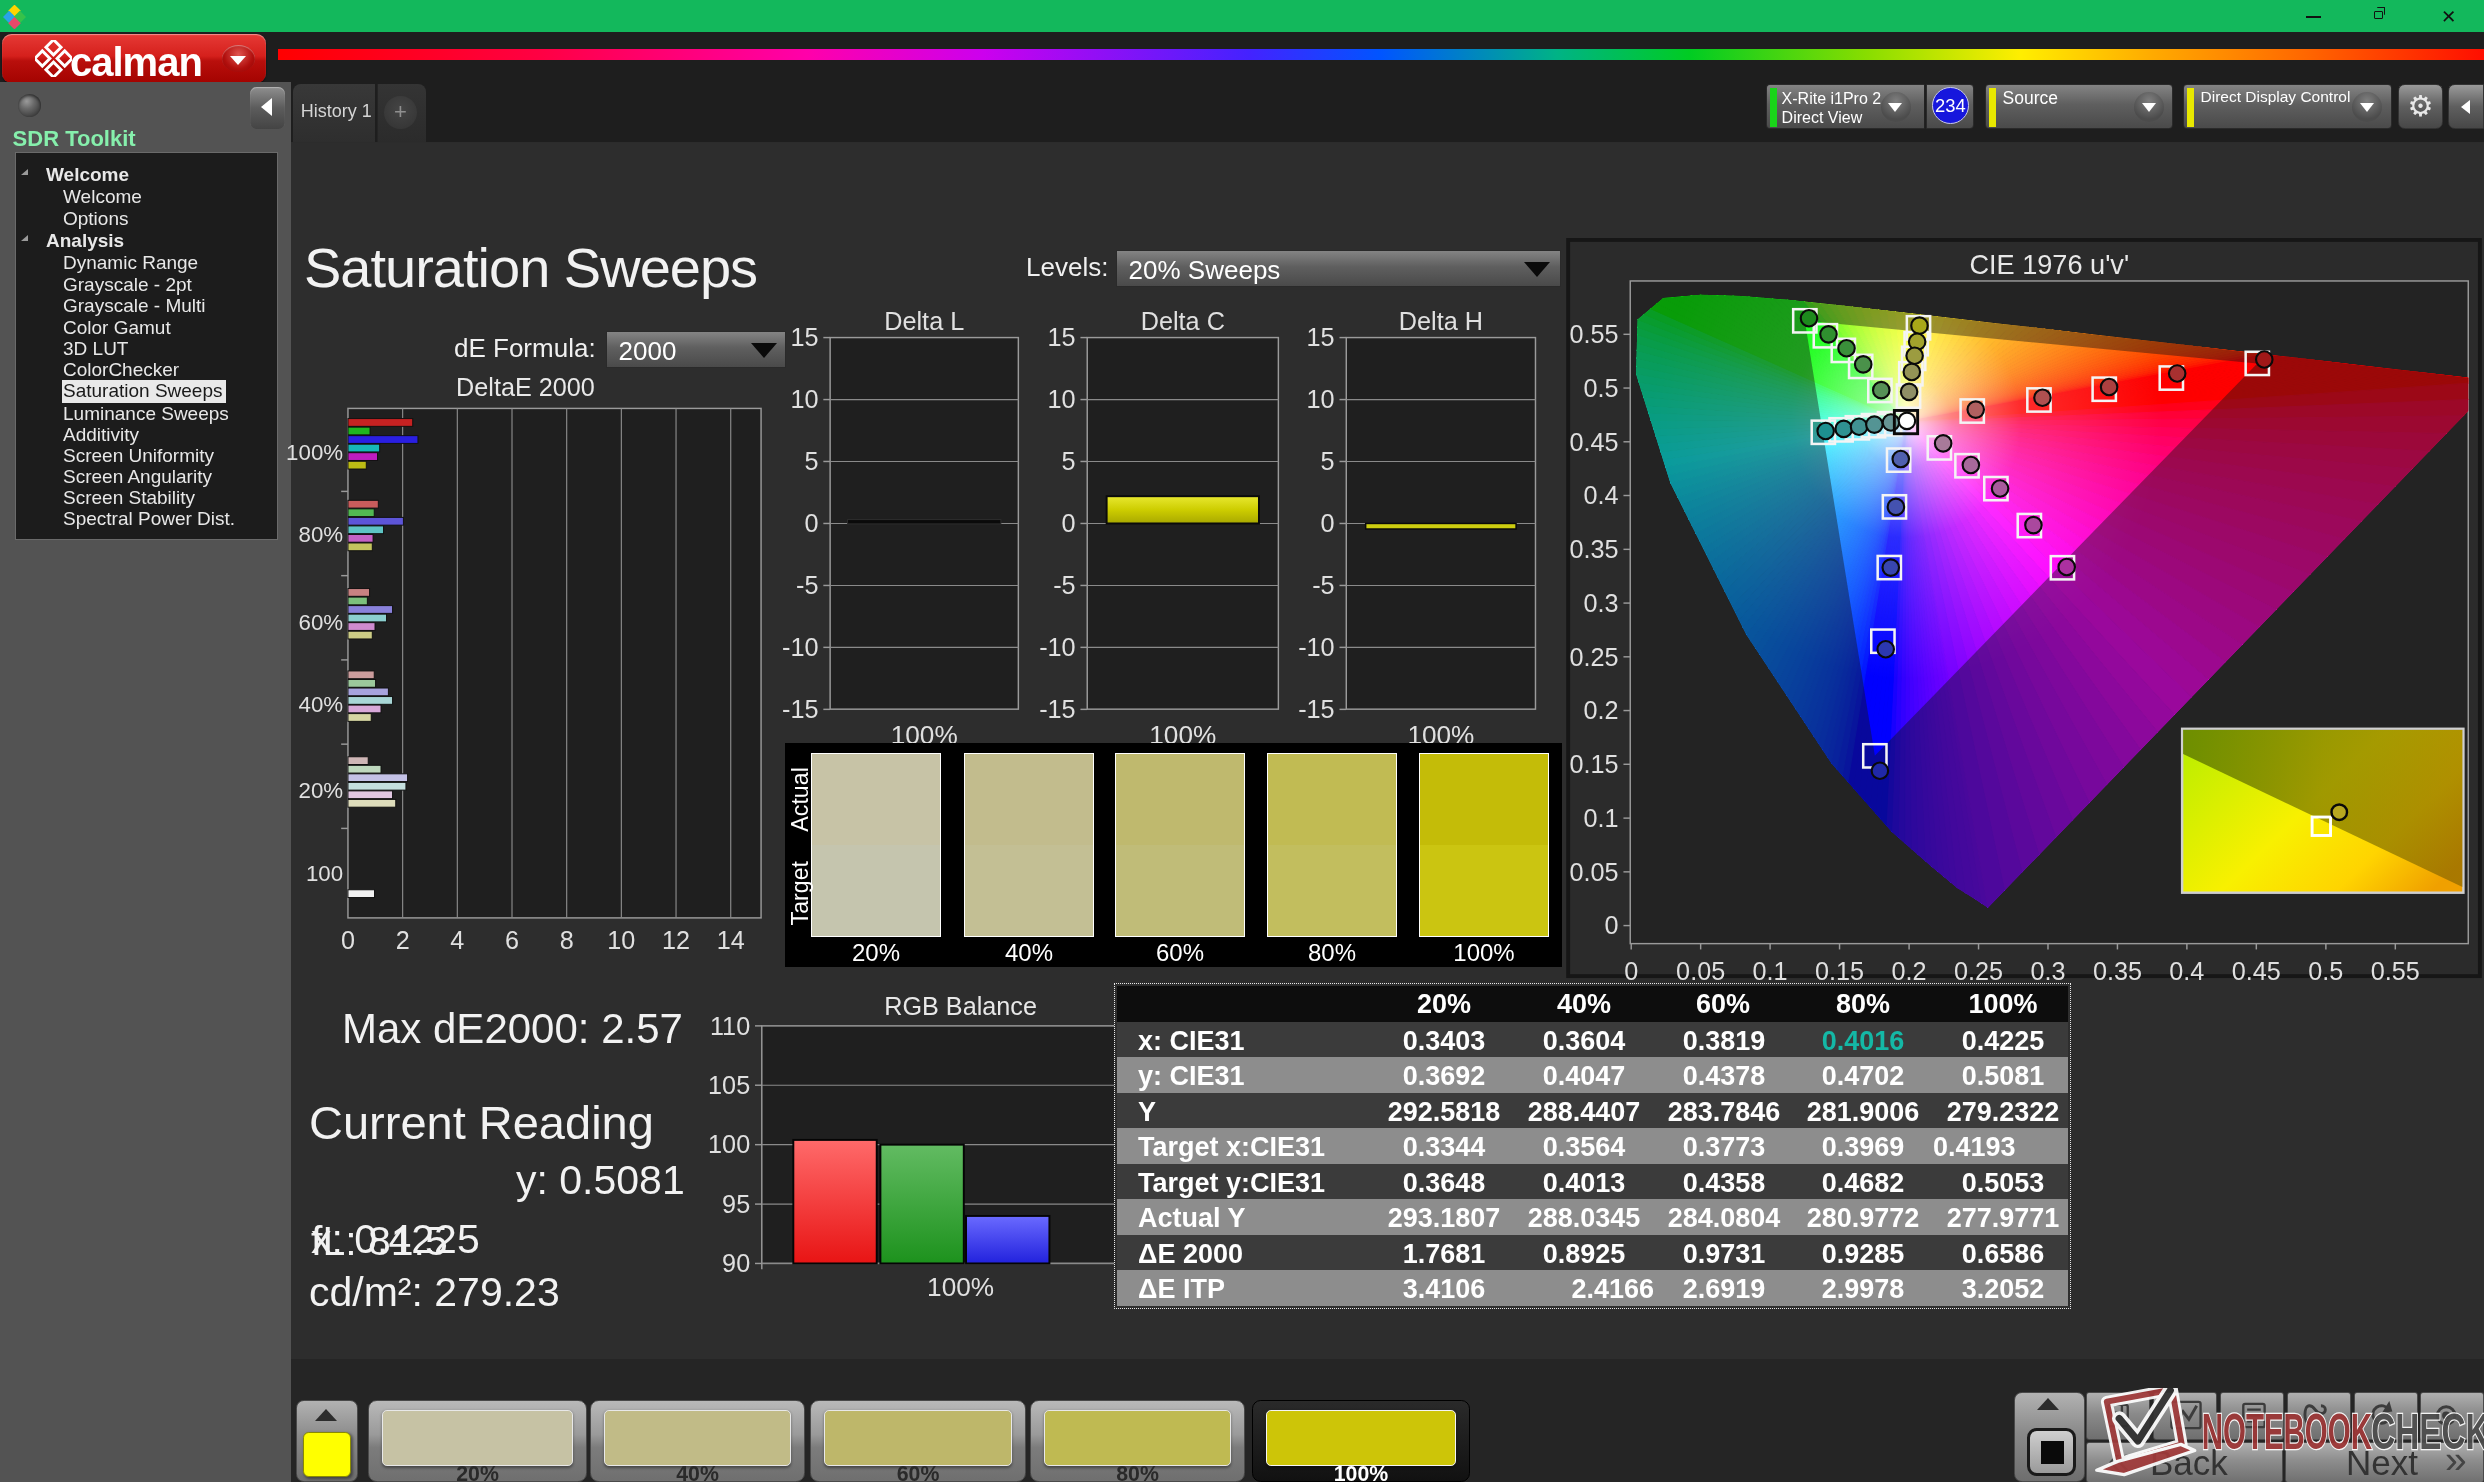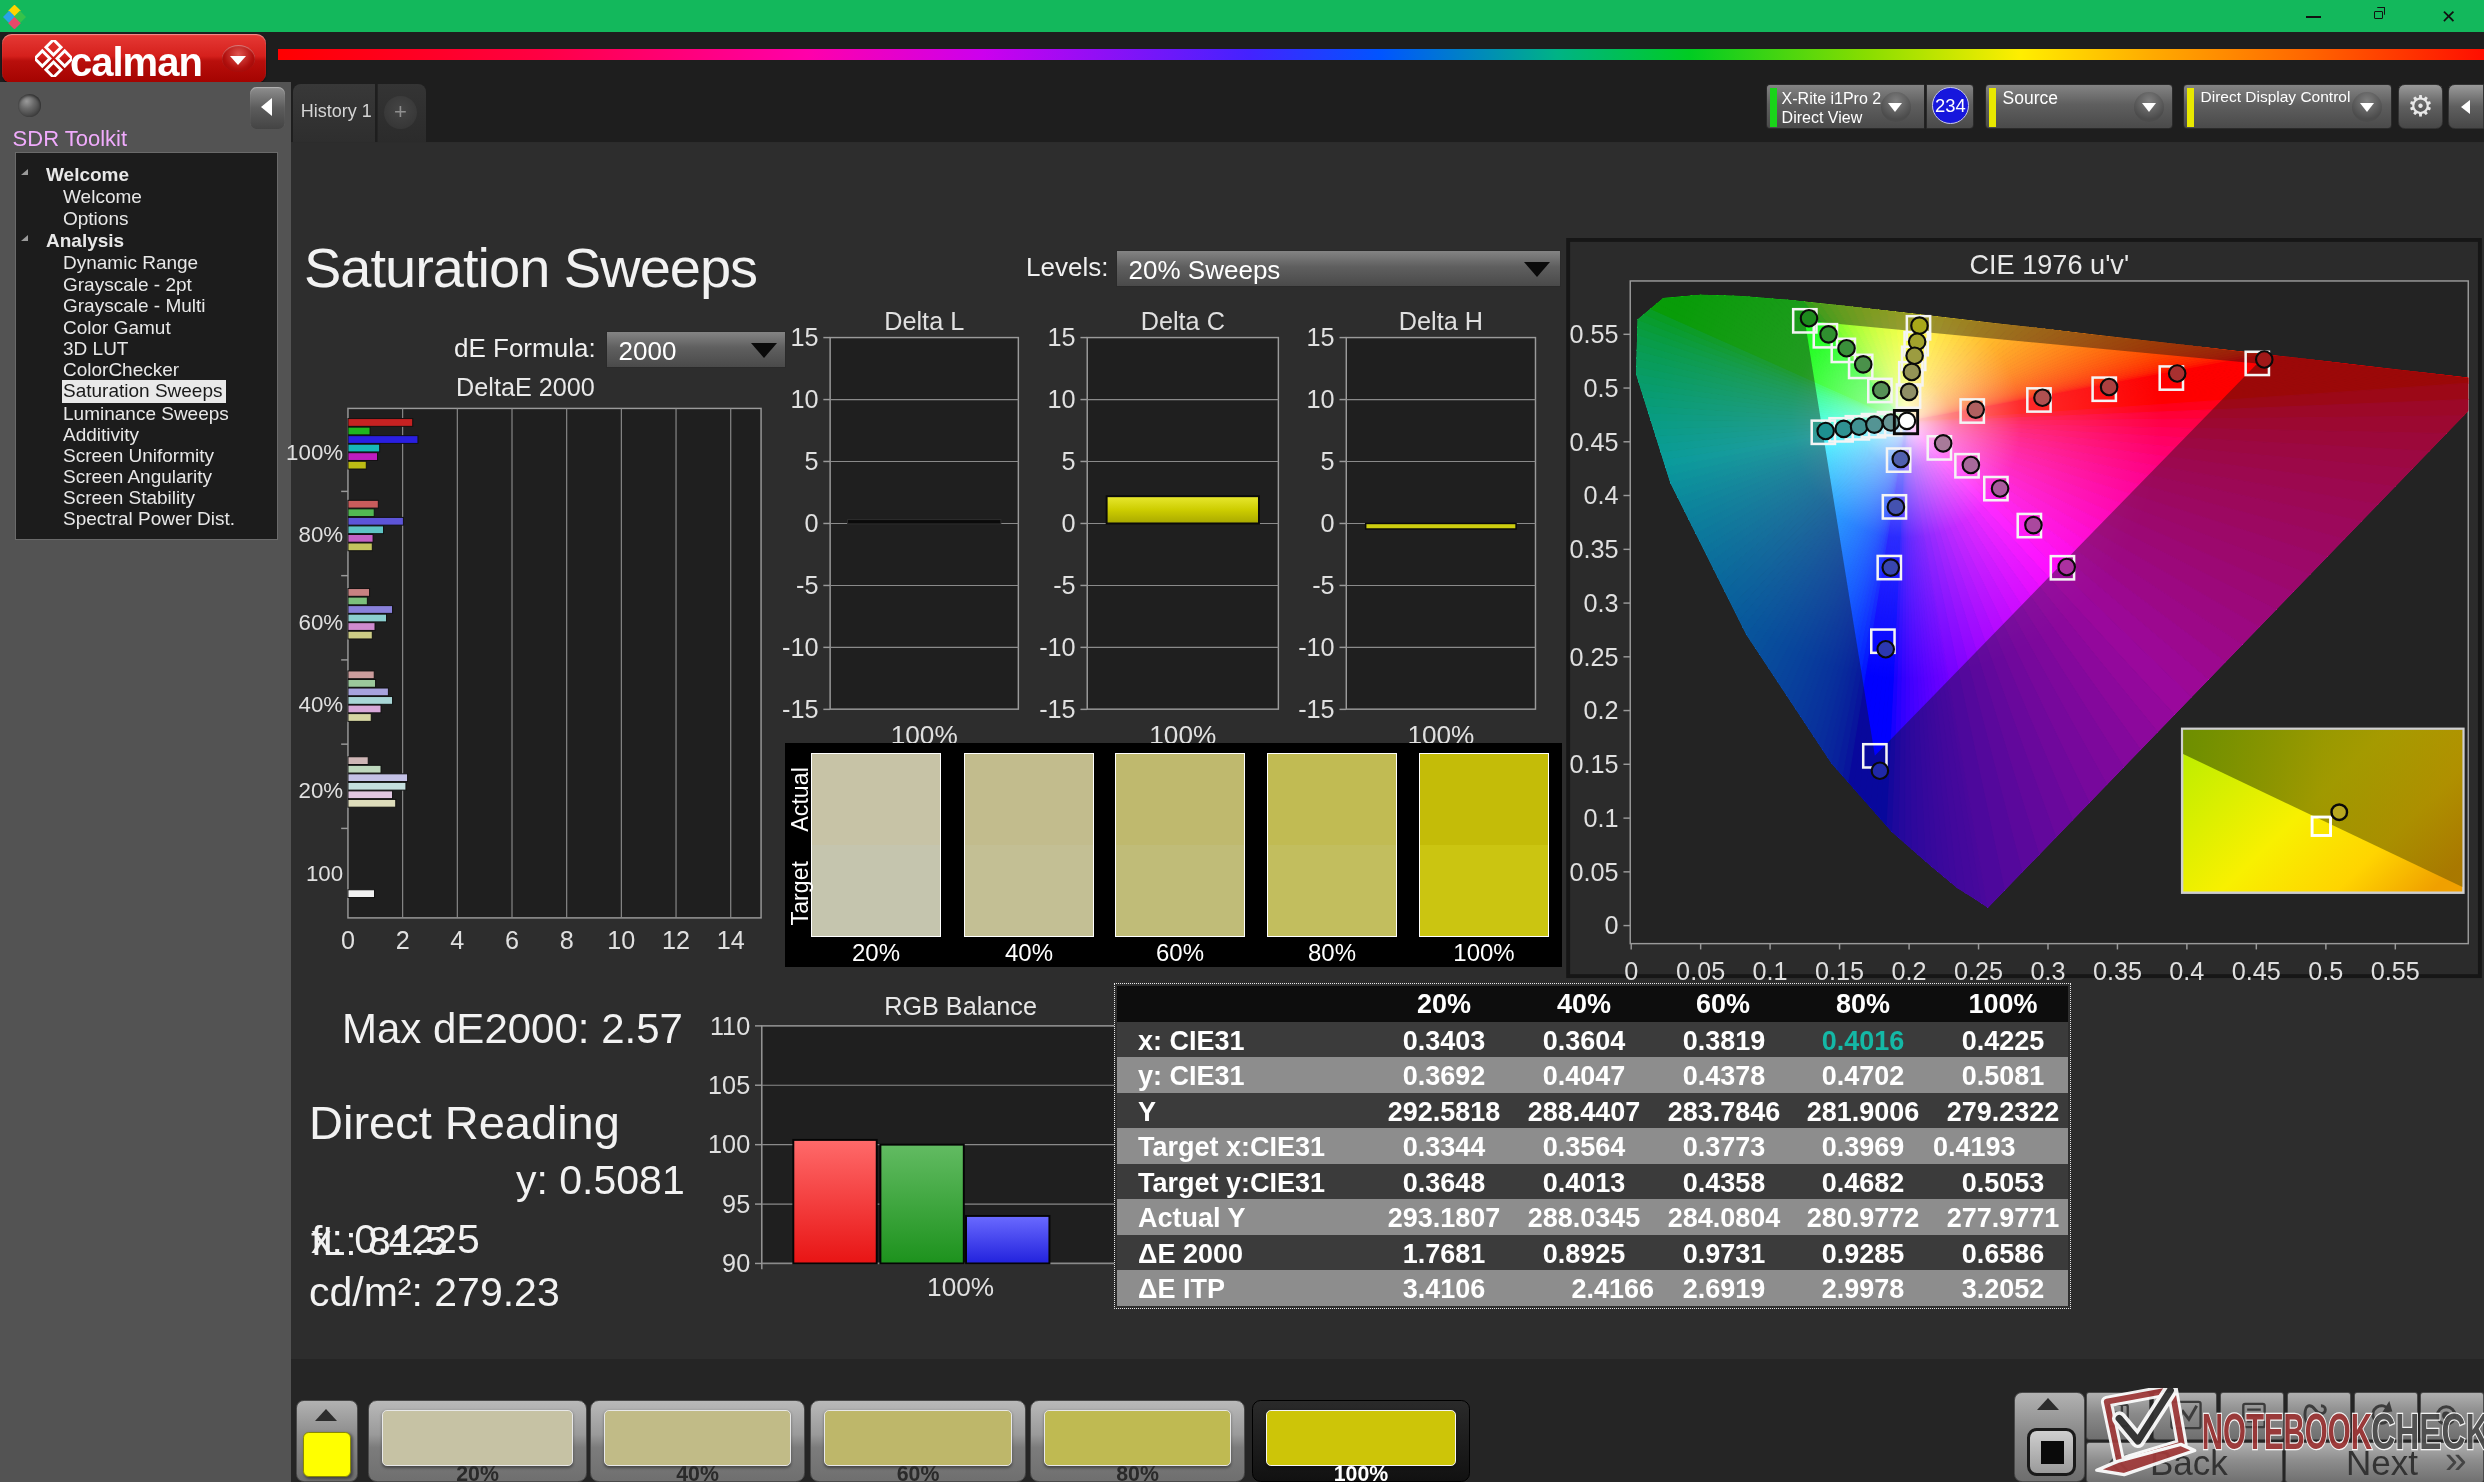--- a/index.html
+++ b/index.html
@@ -14,21 +14,21 @@
 #calmanbtn{left:1.9px;top:34px;width:264px;height:49px;border-radius:9.7px;background:linear-gradient(#e63a36 0%,#d5201c 45%,#b90f0c 55%,#a30300 100%);box-shadow:inset 0 1px 1px rgba(255,255,255,.45), 0 1px 1.9px rgba(0,0,0,.6);}
 #calmantext{left:70px;top:40px;font-size:40px;font-weight:bold;color:#fff;letter-spacing:-1px;}
 #calmandrop{left:222px;top:45px;width:33px;height:27px;border-radius:50%;background:radial-gradient(circle at 50% 35%,#e05550 0%,#b10f0d 60%,#8f0503 100%);box-shadow:inset 0 1px 1px rgba(255,255,255,.4);}
 #calmandrop:after{content:"";position:absolute;left:7.8px;top:10.7px;border-left:8.7px solid transparent;border-right:8.7px solid transparent;border-top:9.7px solid #fff;}
 #rainbow{left:278px;top:49px;width:2206px;height:10.7px;background:linear-gradient(90deg,#ff0000 0%,#ff0044 12%,#ff00aa 24%,#cc00ee 32%,#4422ff 44%,#0055ff 50%,#00b385 58%,#00cc22 64%,#88dd00 72%,#ffee00 79%,#ffaa00 85%,#ff6600 92%,#ff0e00 100%);}
 
 #sidebar{left:0;top:82px;width:291px;height:1400px;background:#535353;}
 #led{left:17.5px;top:94px;width:23px;height:23px;border-radius:50%;background:radial-gradient(circle at 38% 32%,#9a9a9a 0%,#6a6a6a 35%,#3f3f3f 75%);box-shadow:inset 0 1.9px 2.9px rgba(0,0,0,.5);}
 #collapsebtn{left:250px;top:87px;width:35px;height:42px;border-radius:6.8px;background:linear-gradient(#8f8f8f,#5c5c5c 50%,#444 100%);box-shadow:inset 0 1px 1px rgba(255,255,255,.35);}
 #collapsebtn:after{content:"";position:absolute;left:10.7px;top:10.7px;border-top:9.7px solid transparent;border-bottom:9.7px solid transparent;border-right:11.6px solid #fff;}
-#sdrtitle{left:12.6px;top:126px;font-size:22px;color:#f0abfc;}
+#sdrtitle{left:12.6px;top:126px;font-size:22px;color:#86efac;font-weight:bold;}
 #treepanel{left:14.6px;top:152px;width:263px;height:388px;background:#1c1c1c;border:1px solid #6a6a6a;}
 .tree{color:#e8e8e8;font-size:19px;white-space:nowrap;}
 .tri{position:absolute;width:0;height:0;border-top:6.8px solid transparent;border-right:7.8px solid #9a9a9a;border-bottom:0 solid transparent;}
 .sel{background:#e9e9e9;color:#1a1a1a;padding:0 3.9px 1.9px 1px;}
 
 #tabbar{left:291px;top:82px;width:2193px;height:60px;background:#1e1e1e;}
 #tab1{left:293px;top:84px;width:82px;height:58px;background:linear-gradient(#383838,#2e2e2e);border-radius:7.8px 0 0 0;color:#d5d5d5;font-size:18px;padding:16.5px 0 0 7.8px;white-space:nowrap;}
 #tabplus{left:377px;top:84px;width:49px;height:58px;background:linear-gradient(#343434,#2b2b2b);border-radius:0 7.8px 0 0;border-left:1.5px solid #242424;}
 #tabplusc{left:384px;top:96px;width:33px;height:33px;border-radius:50%;background:radial-gradient(circle at 50% 40%,#454545,#323232);color:#8f8f8f;font-size:22px;text-align:center;line-height:31px;}
 
@@ -710,21 +710,21 @@
           <stop offset="1" stop-color="#705800" stop-opacity="0.55"></stop>
         </linearGradient>
       </defs>
       <rect x="635" y="506" width="290" height="169" fill="url(#insbase)" stroke="#cfcfcf" stroke-width="2.5"></rect>
       <path d="M 636 532 L 924 669 L 924 507 L 636 507 Z" fill="url(#instop)"></path>
       <rect x="769" y="597" width="19" height="19" fill="none" stroke="#fff" stroke-width="3"></rect>
       <circle cx="797" cy="592" r="8" fill="#b8a820" stroke="#0a0a0a" stroke-width="2.5"></circle>
     </svg>
 
   <div class="abs" style="left:342px;top:1005px;font-size:42px;color:#f2f2f2;white-space:nowrap;">Max dE2000: 2.57</div>
-  <div class="abs" style="left:309px;top:1095px;font-size:47px;color:#f2f2f2;">Direct Reading</div>
+  <div class="abs" style="left:309px;top:1095px;font-size:47px;color:#f2f2f2;">Current Reading</div>
   <div class="abs" style="left:311px;top:1216px;font-size:41px;color:#f2f2f2;">x: 0.4225</div>
   <div class="abs" style="left:516px;top:1157px;font-size:41px;color:#f2f2f2;">y: 0.5081</div>
   <div class="abs" style="left:311px;top:1218px;font-size:41px;color:#f2f2f2;">fL: 81.5</div>
   <div class="abs" style="left:309px;top:1269px;font-size:41px;color:#f2f2f2;">cd/m²: 279.23</div>
 
   <div class="abs" style="left:1114px;top:983px;width:957px;height:326px;border:1.9px dotted #e8e8e8;background:#2e2e2e;">
       <div style="position:absolute;left:1.9px;top:1.9px;right:1.9px;height:36px;background:#0d0d0d;"></div>
       <div style="position:absolute;left:261px;top:4.9px;width:136px;text-align:center;font-size:27px;font-weight:bold;color:#fff;">20%</div>
       <div style="position:absolute;left:401px;top:4.9px;width:136px;text-align:center;font-size:27px;font-weight:bold;color:#fff;">40%</div>
       <div style="position:absolute;left:540px;top:4.9px;width:136px;text-align:center;font-size:27px;font-weight:bold;color:#fff;">60%</div>

